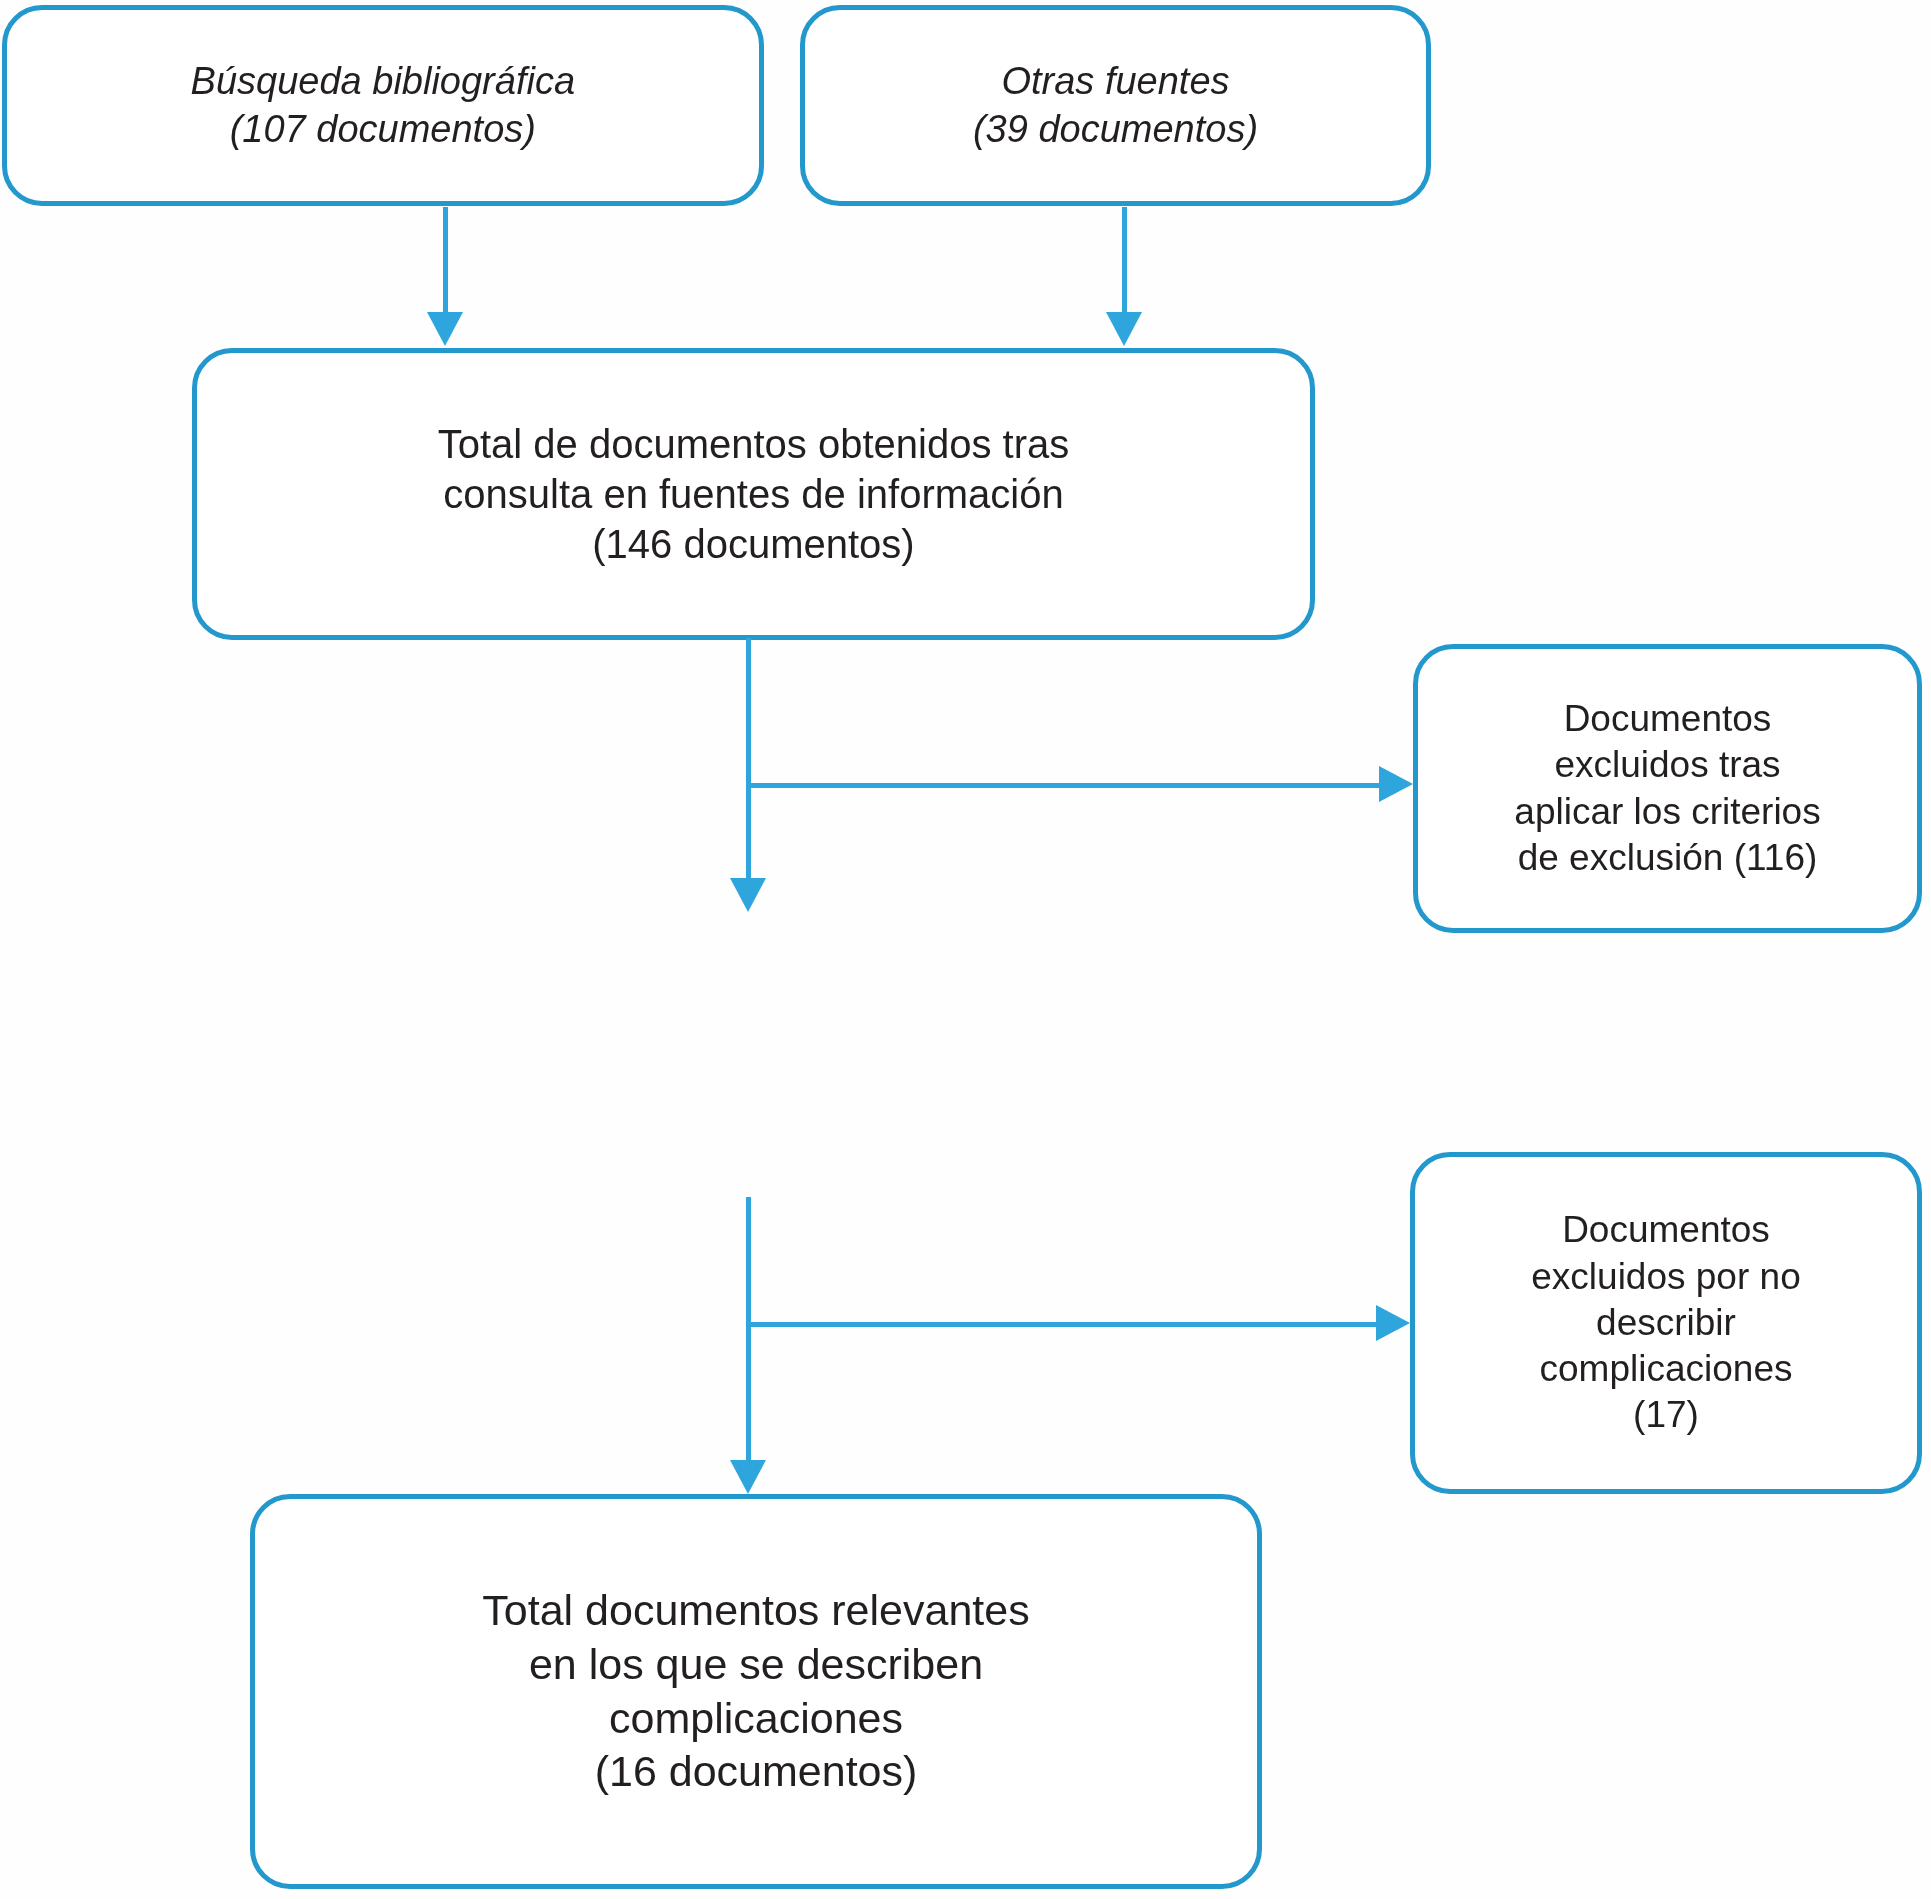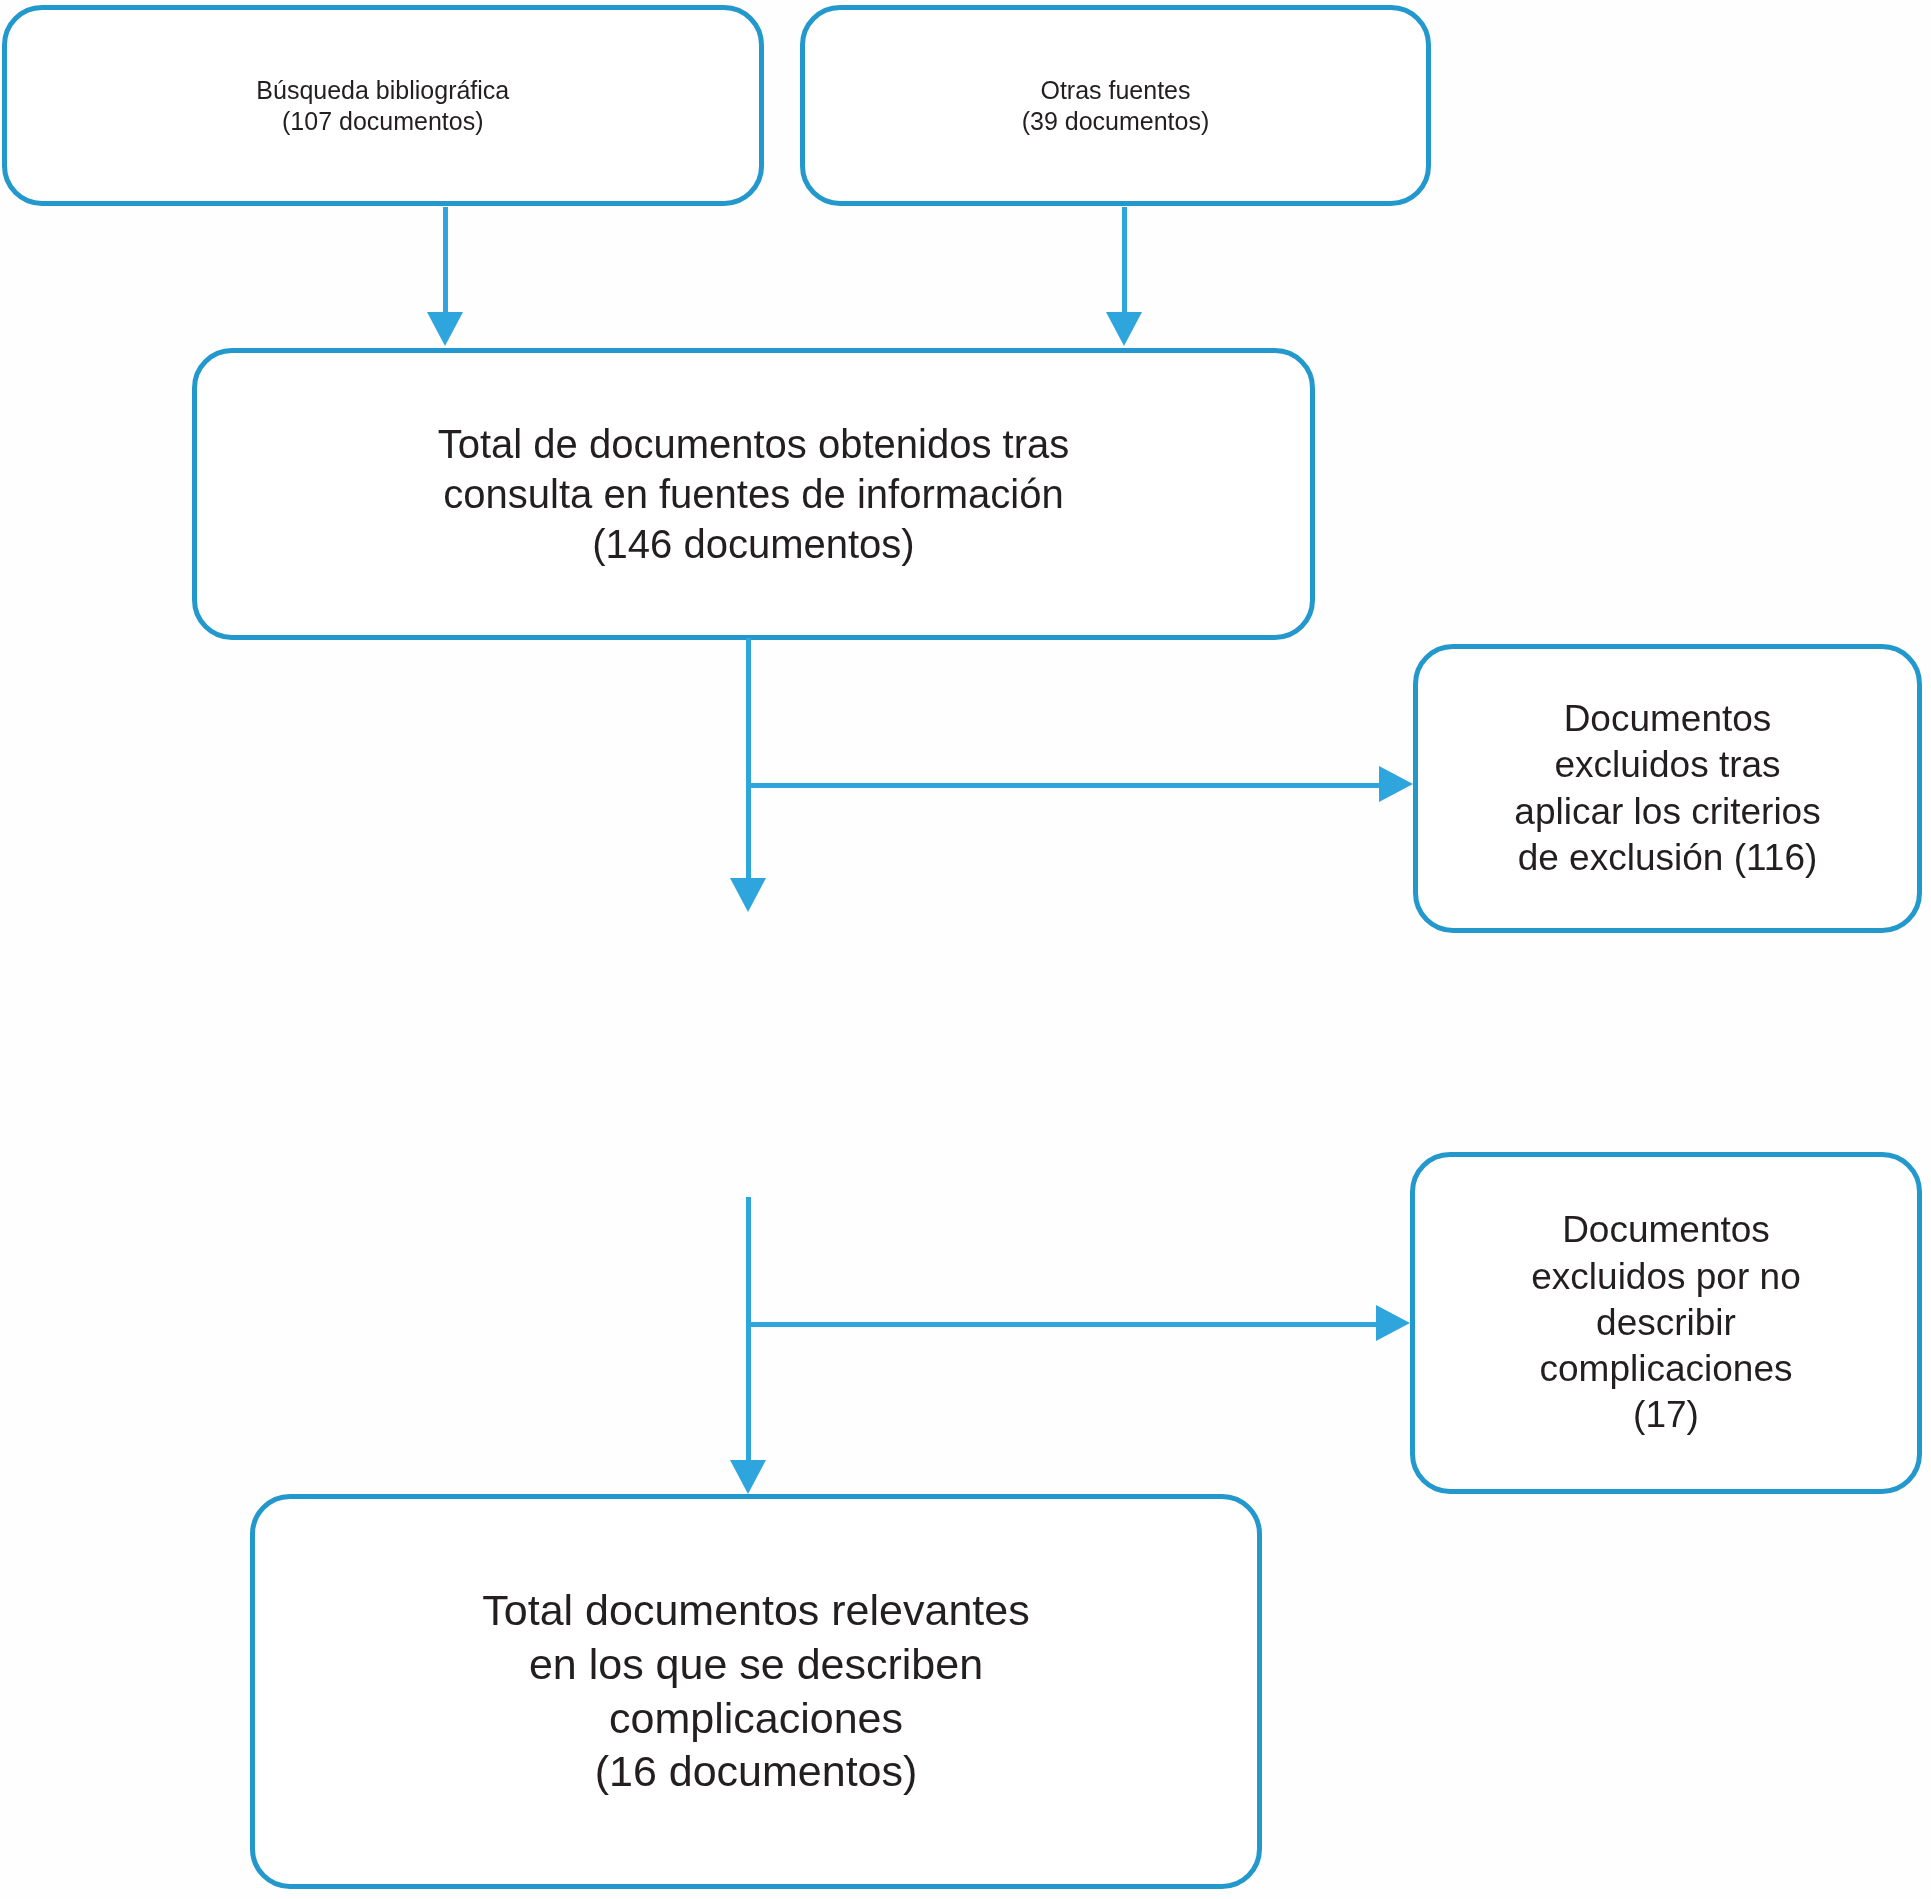--- a/index.html
+++ b/index.html
@@ -29,21 +29,21 @@
     color:var(--c-text);
   }
   
   .b1{left:1.8px;   top:5.3px;    width:762px;  height:201px;}
   .b2{left:800px; top:5.3px;    width:631px;  height:201px;justify-content:center;}
   .b3{left:192px; top:348px;  width:1123px; height:292px;}
   .b4{left:250px; top:912px; width:1012px; height:287px;}
   .b5{left:250px; top:1494px; width:1012px; height:395px;}
   .r1{left:1413px;top:644px;  width:509px;  height:289px;}
   .r2{left:1410px;top:1152px; width:512px;  height:342px;}
-  .b1 .label,.b2 .label{font-size:25px;}
+  .b1 .label,.b2 .label{font-size:38px;font-style:italic;}
   .b3 .label{font-size:40px;}
   .b4 .label{font-size:44px;}
   .b5 .label{font-size:43px;}
   .r1 .label,.r2 .label{font-size:37px;text-align:center;}
 
   
   .vline{position:absolute;width:4.5px;background:var(--c-arrow);}
   .hline{position:absolute;height:4.5px;background:var(--c-arrow);}
   .head-down{
     position:absolute;width:0;height:0;

